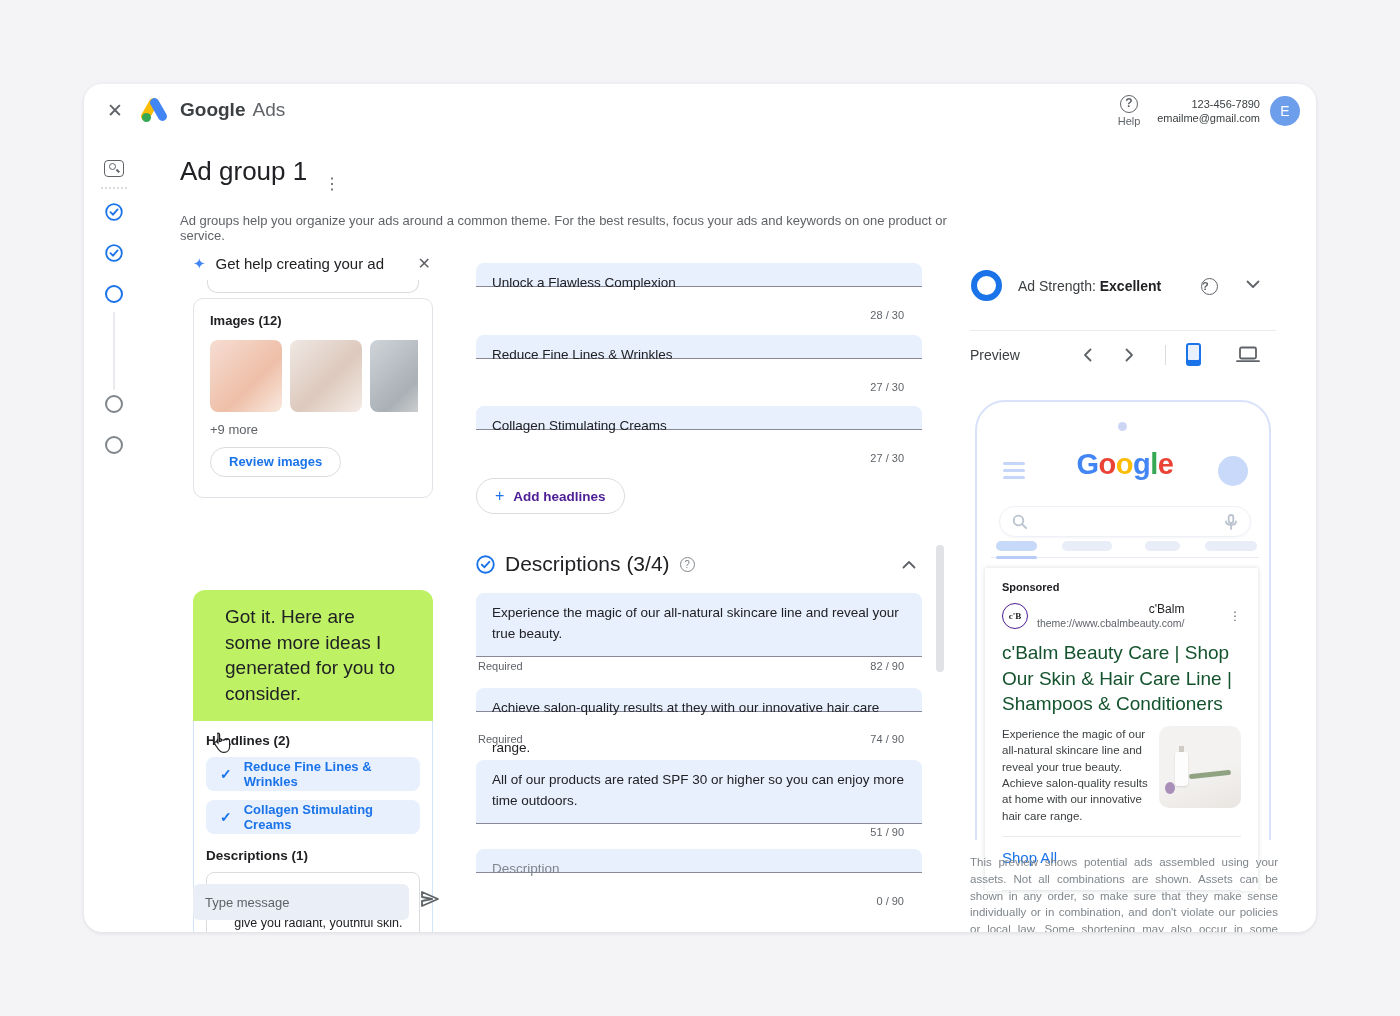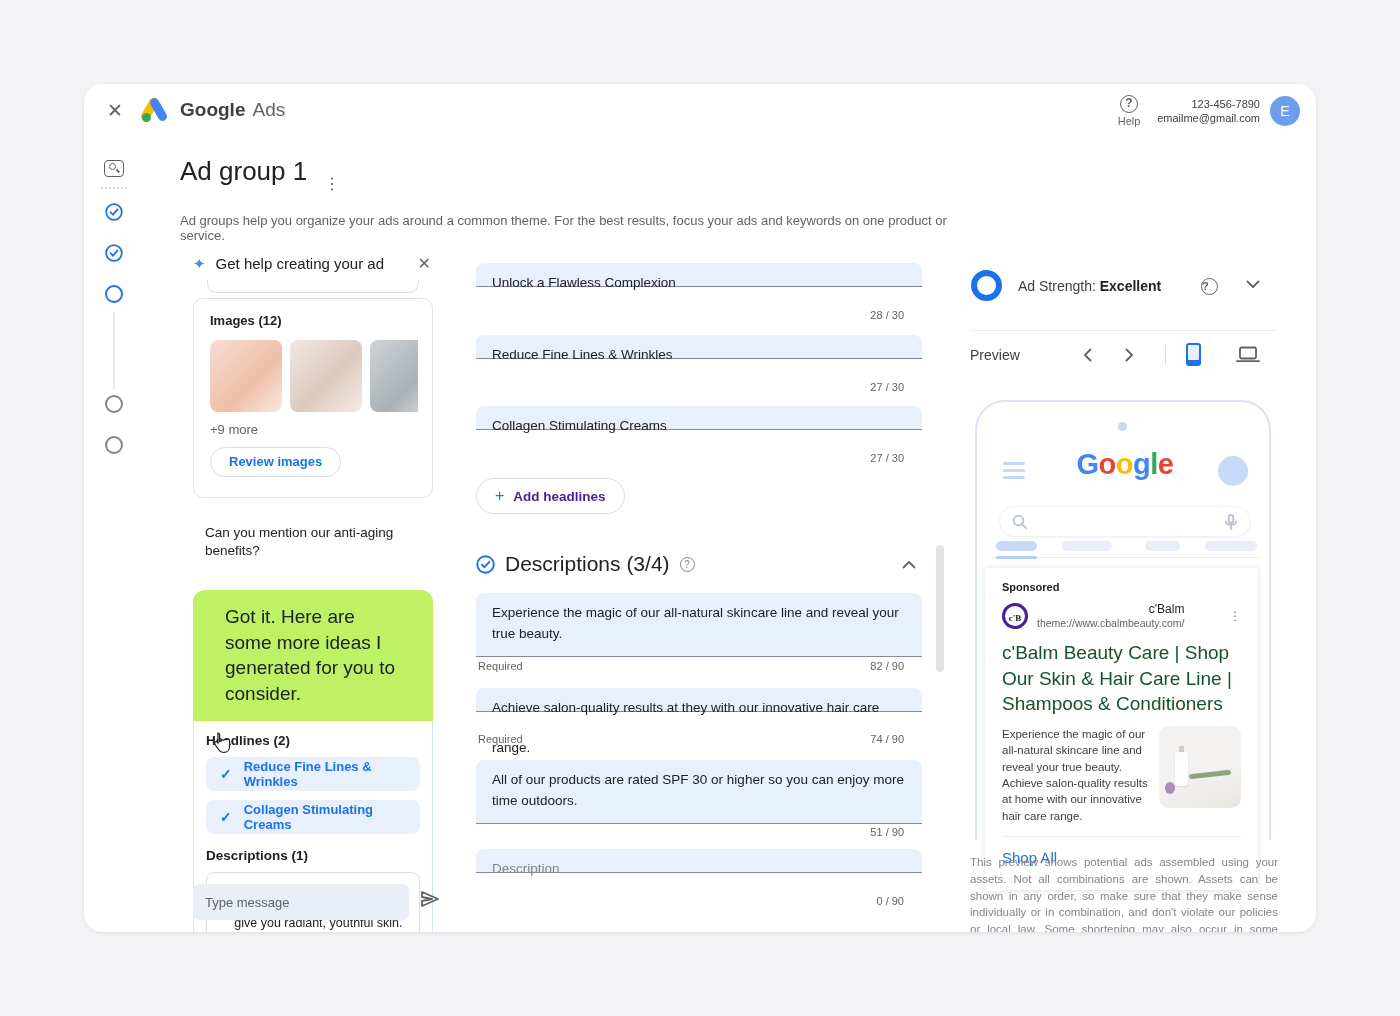--- a/index.html
+++ b/index.html
@@ -120,21 +120,21 @@
   .mock-search { position:absolute; left:22px; top:104px; width:252px; height:31px; border:1.5px solid #edf0f6; border-radius:16px; box-shadow:0 1px 2px rgba(60,64,67,.05); }
   .pill { position:absolute; top:139px; height:10px; border-radius:5px; background:#e8edf8; }
   .pill.active { background:#c7d9f8; }
   .tab-line { position:absolute; left:14px; top:155px; width:268px; height:1px; background:#e5eaf4; }
   .tab-line-active { position:absolute; left:19px; top:154px; width:41px; height:2.5px; background:#b7cdf7; border-radius:2px; }
 
   
   .ad-card { left:901px; top:484px; width:273px; background:#fff; box-shadow:0 0 5px rgba(60,64,67,.18); padding:13px 17px 0; }
   .sponsored { font-size:11px; font-weight:700; color:#202124; }
   .adv-row { margin-top:9px; display:flex; align-items:center; }
-  .adv-logo { width:26px; height:26px; border:3px solid #4c1d95; border-radius:50%; font-size:9px; font-weight:700; color:#202124; text-align:center; line-height:24px; font-family:"Liberation Serif",serif; }
+  .adv-logo { width:26px; height:26px; border:1px solid #4c1d95; border-radius:50%; font-size:9px; font-weight:700; color:#202124; text-align:center; line-height:24px; font-family:"Liberation Serif",serif; }
   .adv-meta { margin-left:9px; line-height:1.25;text-align:right; }
   .adv-name { font-size:12px; color:#202124; }
   .adv-url { font-size:10.5px; color:#5f6368; }
   .adv-kebab { margin-left:auto; color:#5f6368; font-size:12px; cursor:pointer; }
   .ad-headline { margin-top:10px; font-size:19px; line-height:1.35; color:#14532d; cursor:pointer; }
   .ad-bodyrow { margin-top:9px; display:flex; }
   .ad-body { flex:1; font-size:11.5px; line-height:1.42; color:#3c4043; padding-right:10px; }
   .ad-img { flex:0 0 82px; height:82px; border-radius:10px; background:linear-gradient(160deg,#f4f2f0 55%,#e8e5e1); position:relative; overflow:hidden; }
   .ad-img .bottle { position:absolute; left:16px; top:26px; width:13px; height:34px; background:#fdfdfd; border-radius:3px; box-shadow:0 1px 2px rgba(0,0,0,.12); }
   .ad-img .cap { position:absolute; left:20px; top:20px; width:5px; height:7px; background:#cfcac4; }
@@ -208,21 +208,20 @@
     <div class="img-card-label">Images (12)</div>
     <div class="thumb-row">
       <div class="thumb t1"></div>
       <div class="thumb t2"></div>
       <div class="thumb t3"></div>
     </div>
     <div class="more-label">+9 more</div>
     <div class="review-btn">Review images</div>
   </div>
 
-  <div class="abs user-msg">Can you mention our anti-aging benefits?</div>
 
   <div class="abs ap reply-card">
     <div class="reply-bubble">Got it. Here are some more ideas I generated for you to consider.</div>
     <div class="reply-body">
       <div class="sec-label">Headlines (2)</div>
       <div class="chip">
         <span class="ck">✓</span>
         <span class="lbl">Reduce Fine Lines &amp; Wrinkles</span>
       </div>
       <div class="chip">

